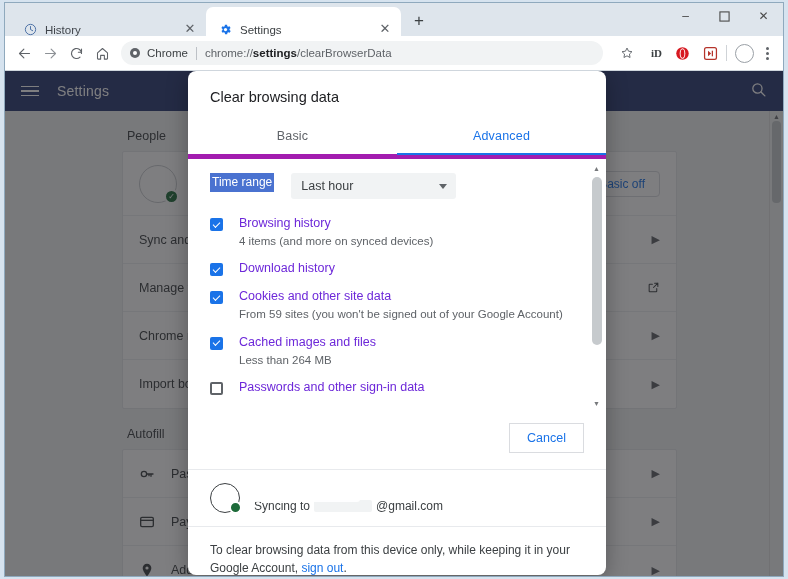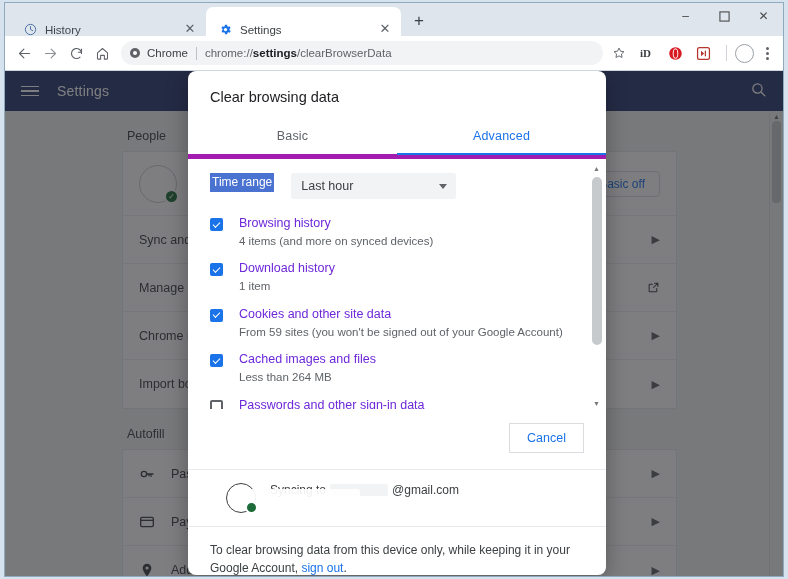--- a/index.html
+++ b/index.html
@@ -93,21 +93,21 @@
     overflow: hidden;
   }
   .omni-chip { display: flex; align-items: center; flex: 0 0 auto; }
   .omni-chip .lbl { margin-left: 6px; color: #3c4043; font-size: 11.5px; }
   .omni-sep { width: 1px; height: 13px; background: #bdc1c6; margin: 0 8px; flex: 0 0 1px; }
   .omni-url { font-size: 11.5px; color: #5f6368; white-space: nowrap; }
   .omni-url b { color: #202124; font-weight: 700; }
   .tb-icons { display: flex; align-items: center; flex: 0 0 auto; }
   .ext-ico {
     width: 22px; height: 22px; margin: 0 3px;
-    display: flex; align-items: center; justify-content: flex-start;
+    display: flex; align-items: center; justify-content: flex-end;
     font-size: 11px; font-weight: 700;
   }
   .tb-div { width: 1px; height: 16px; background: #cfd3d7; margin: 0 5px; }
   .avatar-ring {
     width: 19px; height: 19px; border-radius: 50%;
     border: 1px solid #9aa0a6; margin: 0 3px;
   }
   .kebab { width: 20px; display: flex; flex-direction: column; align-items: center; gap: 2px; }
   .kebab i { width: 3px; height: 3px; border-radius: 50%; background: #5f6368; display: block; }
 
@@ -271,22 +271,22 @@
   .btn-cancel {
     border: 1px solid #dadce0; border-radius: 0; background: #fff;
     color: #1a73e8; font-size: 12.5px; padding: 7px 17px;
   }
   .btn-primary {
     border: none; border-radius: 4px; background: #3367d6;
     color: #ffffff; font-size: 12.5px; padding: 8px 18px; font-weight: 500;
   }
   .sync-strip {
     border-top: 1px solid #e8eaed;
-    display: flex; align-items: flex-start;
-    padding: 13px 38px;
+    display: flex; align-items: flex-end;
+    padding: 13px 22px;
   }
   .sync-ava {
     width: 30px; height: 30px; border-radius: 50%;
     border: 1px solid #3c4043; background: #fff;
     position: relative; flex: 0 0 30px; margin-right: 14px;
   }
   .sync-ava .badge {
     position: absolute; right: -3px; bottom: -2px;
     width: 13px; height: 13px; border-radius: 50%;
     background: #1e6b3a; border: 2px solid #fff;
@@ -544,21 +544,20 @@
                 <span class="chk-sub" style="display:block">4 items (and more on synced devices)</span>
               </span>
             </div>
 
             <div class="chk-item">
               <span class="chkbox on">
                   <span class="tick"></span>
                 </span>
               <span class="chk-labels">
                 <span class="chk-main" style="display:block">Download history</span>
-                <span class="chk-sub" style="display:block">1 item</span>
               </span>
             </div>
 
             <div class="chk-item">
               <span class="chkbox on">
                   <span class="tick"></span>
                 </span>
               <span class="chk-labels">
                 <span class="chk-main" style="display:block">Cookies and other site data</span>
                 <span class="chk-sub" style="display:block">From 59 sites (you won't be signed out of your Google Account)</span>

